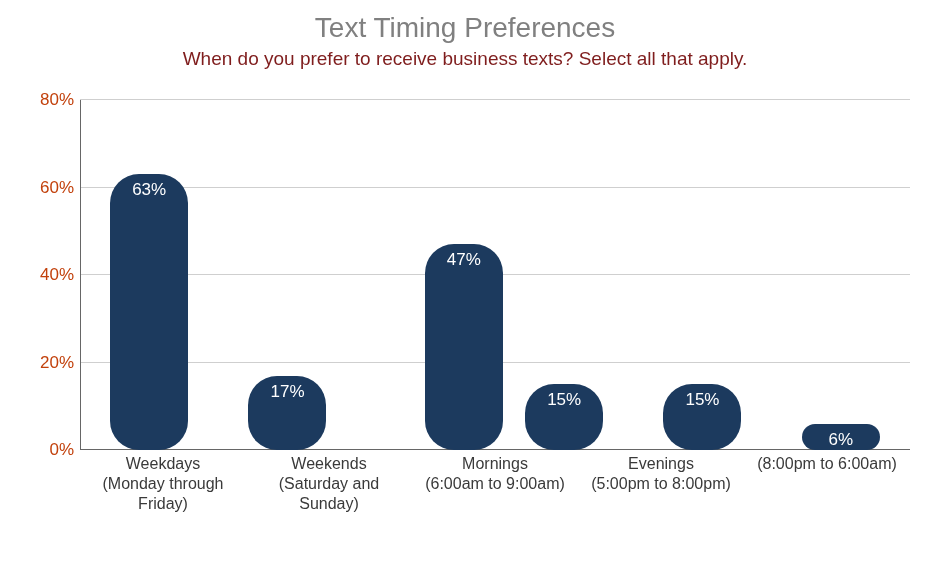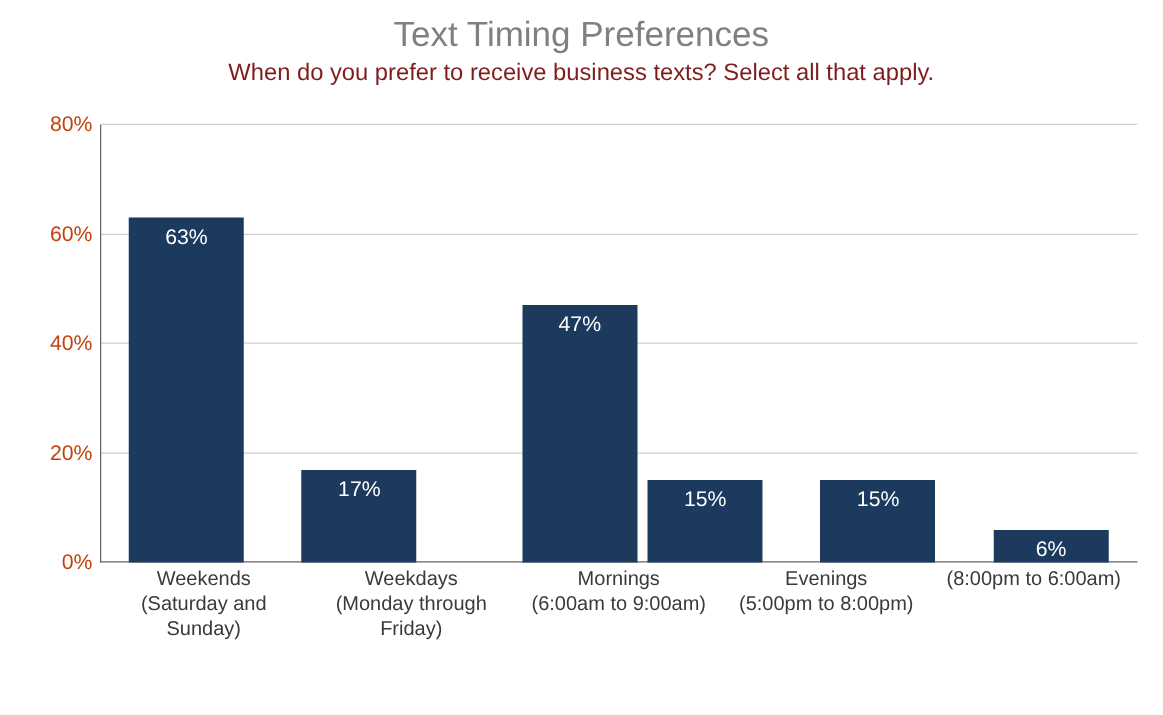--- a/index.html
+++ b/index.html
@@ -58,22 +58,23 @@
   .bar-slot {
     flex: 1 1 0;
     position: relative;
     height: 100%;
   }
   .bar {
     position: absolute;
     bottom: 0;
     left: 50%;
     transform: translateX(-50%);
-    width: 92px;
+    width: 78px;
     background: #1c3a5e;
+    border-radius: 29px;
   }
   .bar-label {
     position: absolute;
     left: 0; width: 100%;
     text-align: center;
     color: #fff;
     font-size: 17px;
     top: 6px;
   }
   .x-labels {
@@ -146,26 +147,26 @@
       <div class="bar-slot">
         <div class="bar" style="height:7.5%;">
           <div class="bar-label">6%</div>
         </div>
       </div>
     </div>
   </div>
 
   <div class="x-labels">
     <div class="x-label-slot">
+      <span class="x-label-line1">Weekdays</span>
+      <span class="x-label-line2">(Monday through Friday)</span>
+    </div>
+    <div class="x-label-slot">
       <span class="x-label-line1">Weekends</span>
       <span class="x-label-line2">(Saturday and Sunday)</span>
-    </div>
-    <div class="x-label-slot">
-      <span class="x-label-line1">Weekdays</span>
-      <span class="x-label-line2">(Monday through Friday)</span>
     </div>
     <div class="x-label-slot">
       <span class="x-label-line1">Mornings</span>
       <span class="x-label-line2">(6:00am to 9:00am)</span>
     </div>
     <div class="x-label-slot">
       <span class="x-label-line1">Evenings</span>
       <span class="x-label-line2">(5:00pm to 8:00pm)</span>
     </div>
     <div class="x-label-slot">

